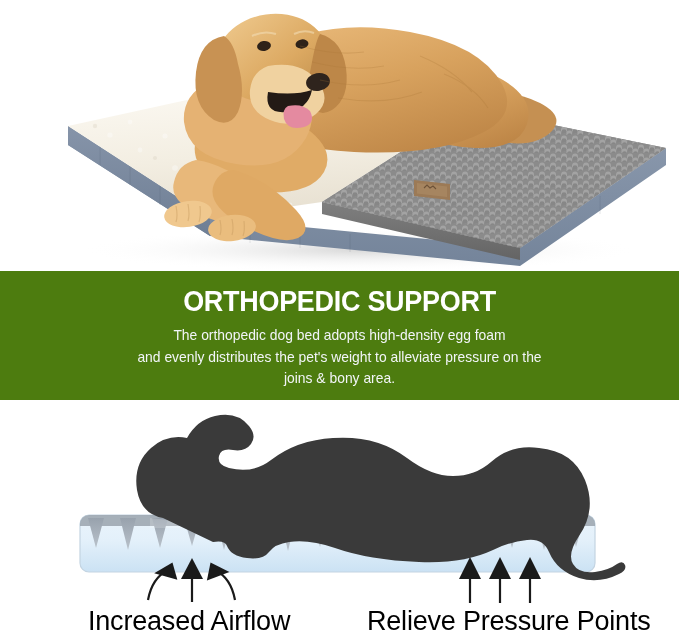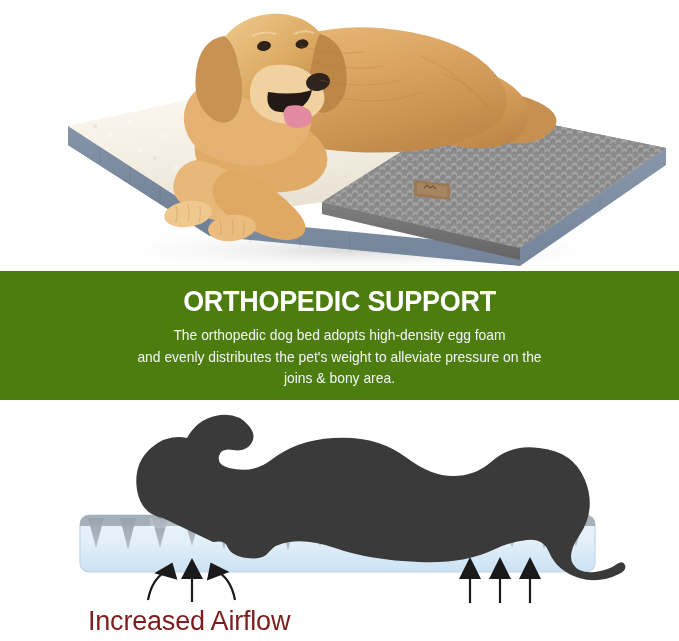--- a/index.html
+++ b/index.html
@@ -67,21 +67,21 @@
   .caption-row {
     position: absolute;
     left: 0; top: 604px;
     width: 679px;
     height: 37px;
     pointer-events: none;
   }
   .caption {
     position: absolute;
     font-size: 27px;
-    color: #7f1d1d;
+    color: #000000;
     letter-spacing: -0.2px;
     white-space: nowrap;
     line-height: 1;
   }
   .caption-airflow { left: 88px; top: 4px; }
   .caption-pressure { left: 367px; top: 4px; }
 </style>
 </head>
 <body>
 
@@ -354,13 +354,14 @@
       <line x1="500" y1="203" x2="500" y2="168" stroke-width="2.2"></line>
       <polygon points="500,157 489,179 511,179" fill="#1a1a1a" stroke="none"></polygon>
       <line x1="530" y1="203" x2="530" y2="168" stroke-width="2.2"></line>
       <polygon points="530,157 519,179 541,179" fill="#1a1a1a" stroke="none"></polygon>
     </g>
   </svg>
 </div>
 
 <div class="caption-row">
   <div class="caption caption-airflow">Increased Airflow</div>
+  <div class="caption caption-pressure">Relieve Pressure Points</div>
 </div>
 
 </body></html>

